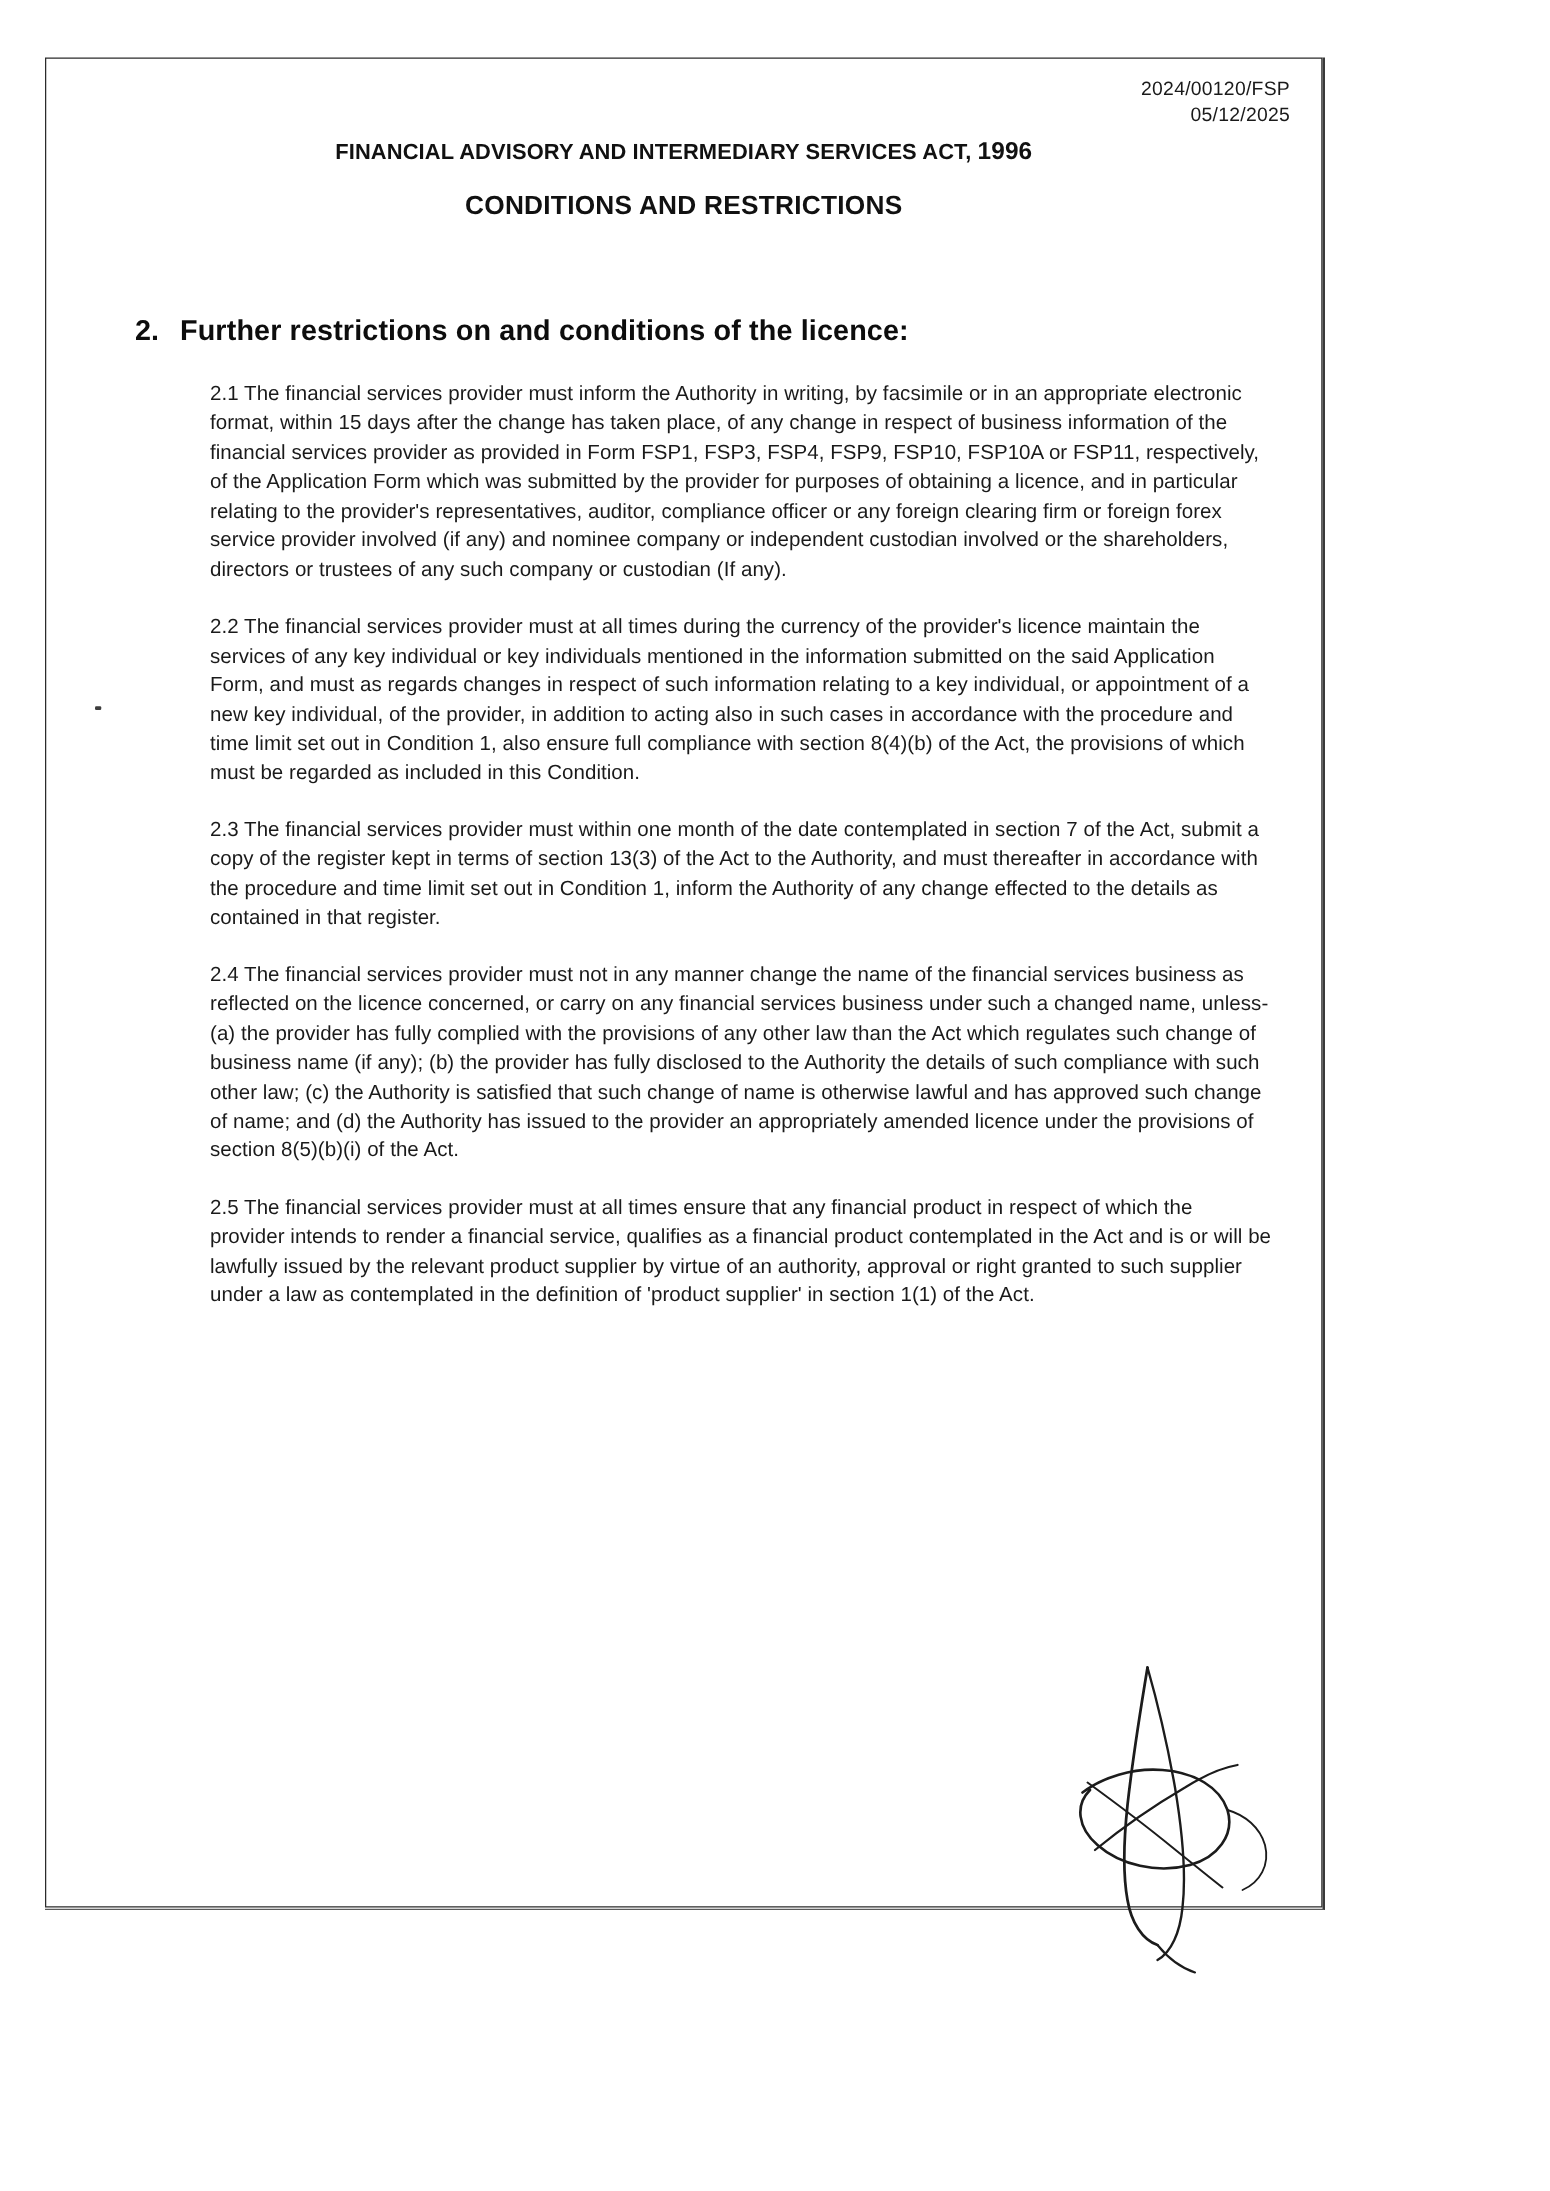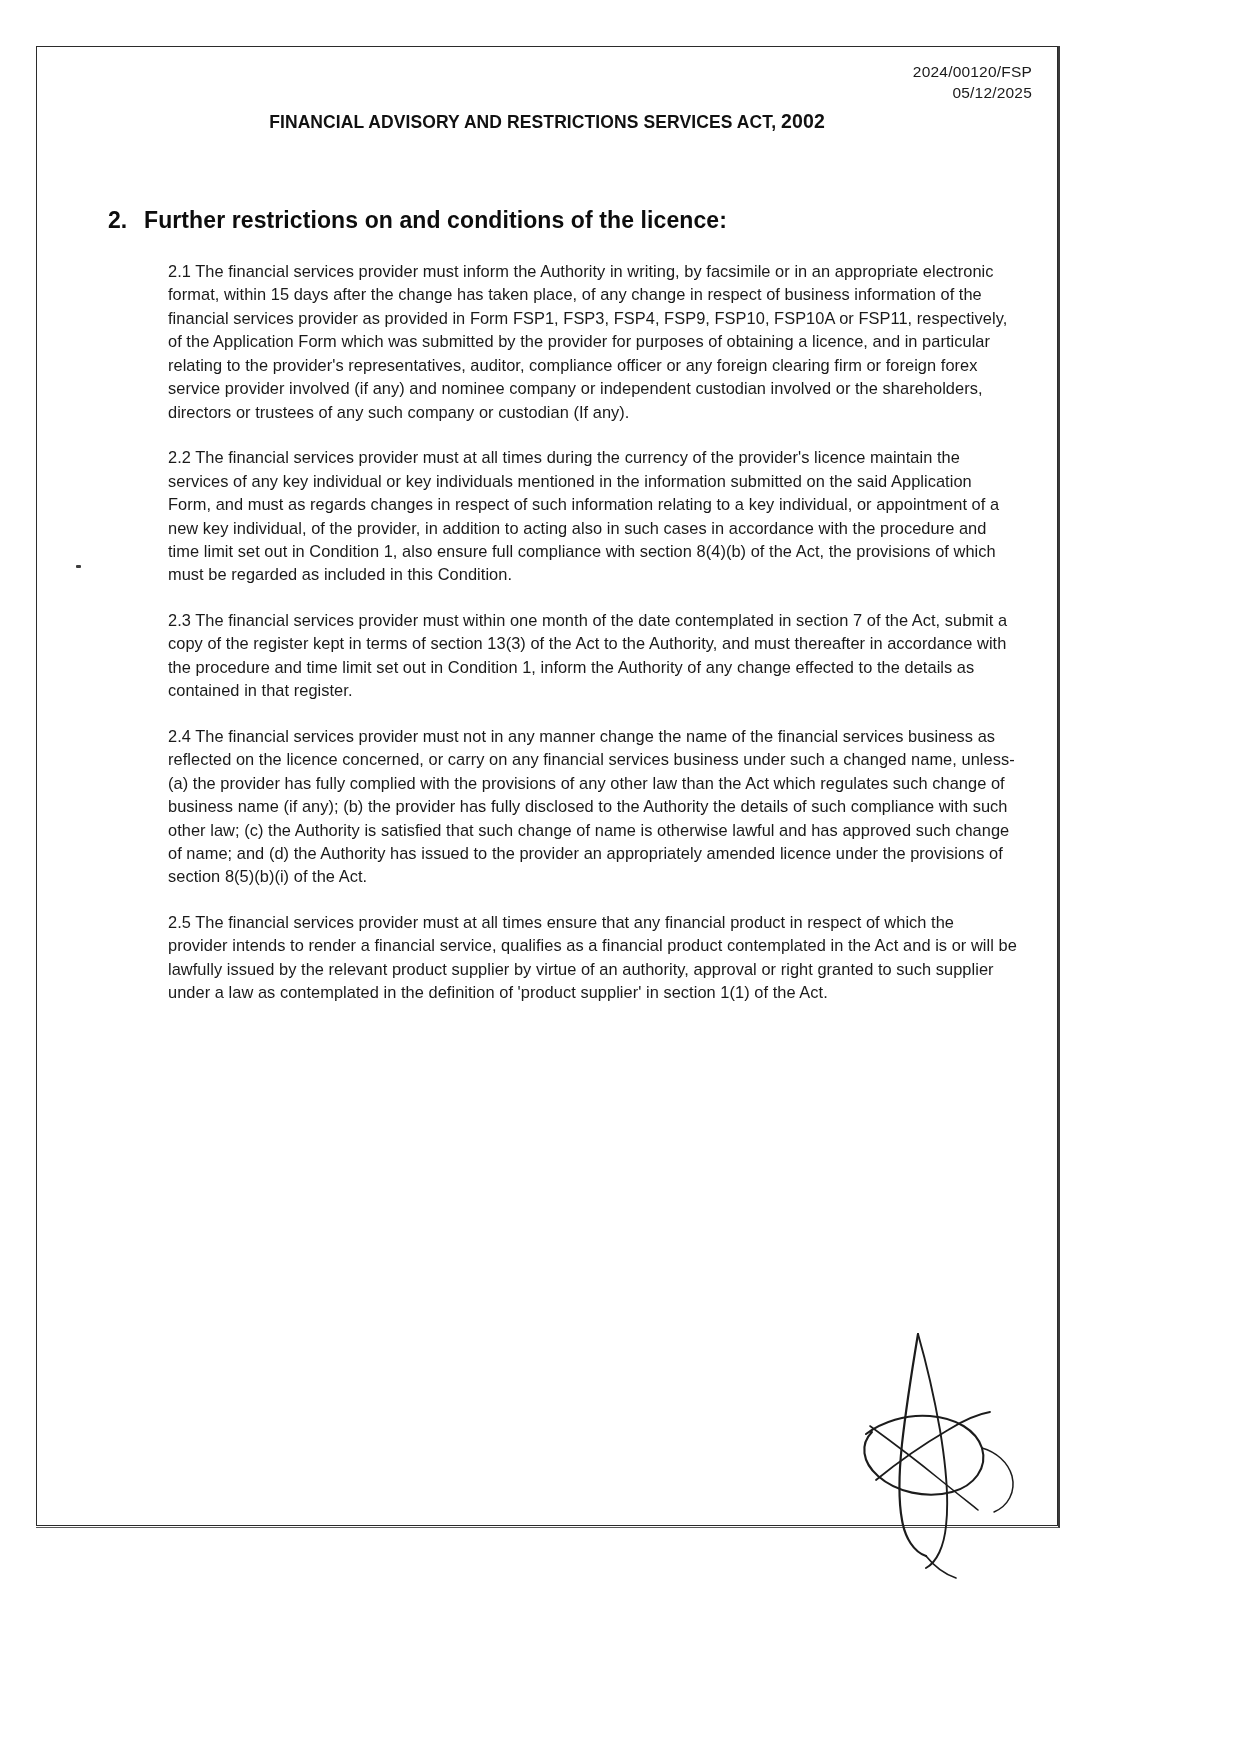--- a/index.html
+++ b/index.html
@@ -166,23 +166,24 @@
 
   <div class="content">
 
     <div class="doc-ref">
       <div>2024/00120/FSP</div>
       <div>05/12/2025</div>
     </div>
 
     <div class="title-block">
       <h2 class="act-title">
-        <span>FINANCIAL ADVISORY AND RESTRICTIONS SERVICES ACT,</span>
-        <span class="year">2002</span>
+        <span>FINANCIAL ADVISORY AND INTERMEDIARY SERVICES ACT,</span>
+        <span class="year">1996</span>
       </h2>
+      <h3 class="subtitle">CONDITIONS AND RESTRICTIONS</h3>
     </div>
 
     <div class="section-heading">
       <span class="section-num">2.</span>
       <span class="section-text">Further restrictions on and conditions of the licence:</span>
     </div>
 
     <div class="clauses">
       <p class="clause">2.1 The financial services provider must inform the Authority in writing, by facsimile or in an appropriate electronic format, within 15 days after the change has taken place, of any change in respect of business information of the financial services provider as provided in Form FSP1, FSP3, FSP4, FSP9, FSP10, FSP10A or FSP11, respectively, of the Application Form which was submitted by the provider for purposes of obtaining a licence, and in particular relating to the provider's representatives, auditor, compliance officer or any foreign clearing firm or foreign forex service provider involved (if any) and nominee company or independent custodian involved or the shareholders, directors or trustees of any such company or custodian (If any).</p>
       <p class="clause">2.2 The financial services provider must at all times during the currency of the provider's licence maintain the services of any key individual or key individuals mentioned in the information submitted on the said Application Form, and must as regards changes in respect of such information relating to a key individual, or appointment of a new key individual, of the provider, in addition to acting also in such cases in accordance with the procedure and time limit set out in Condition 1, also ensure full compliance with section 8(4)(b) of the Act, the provisions of which must be regarded as included in this Condition.</p>

